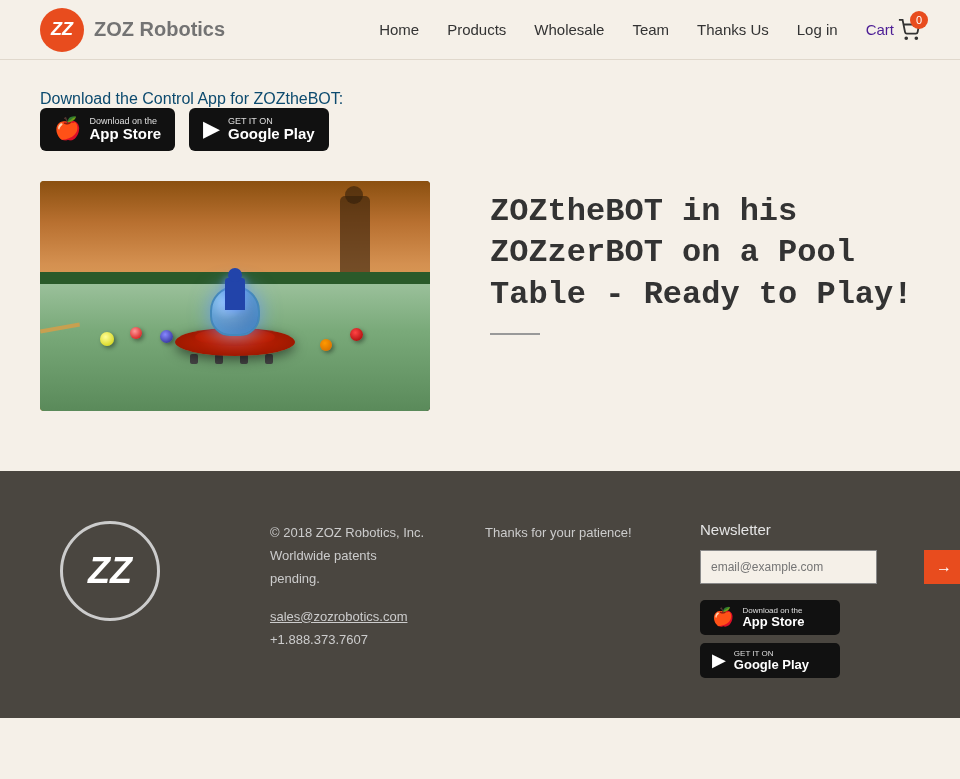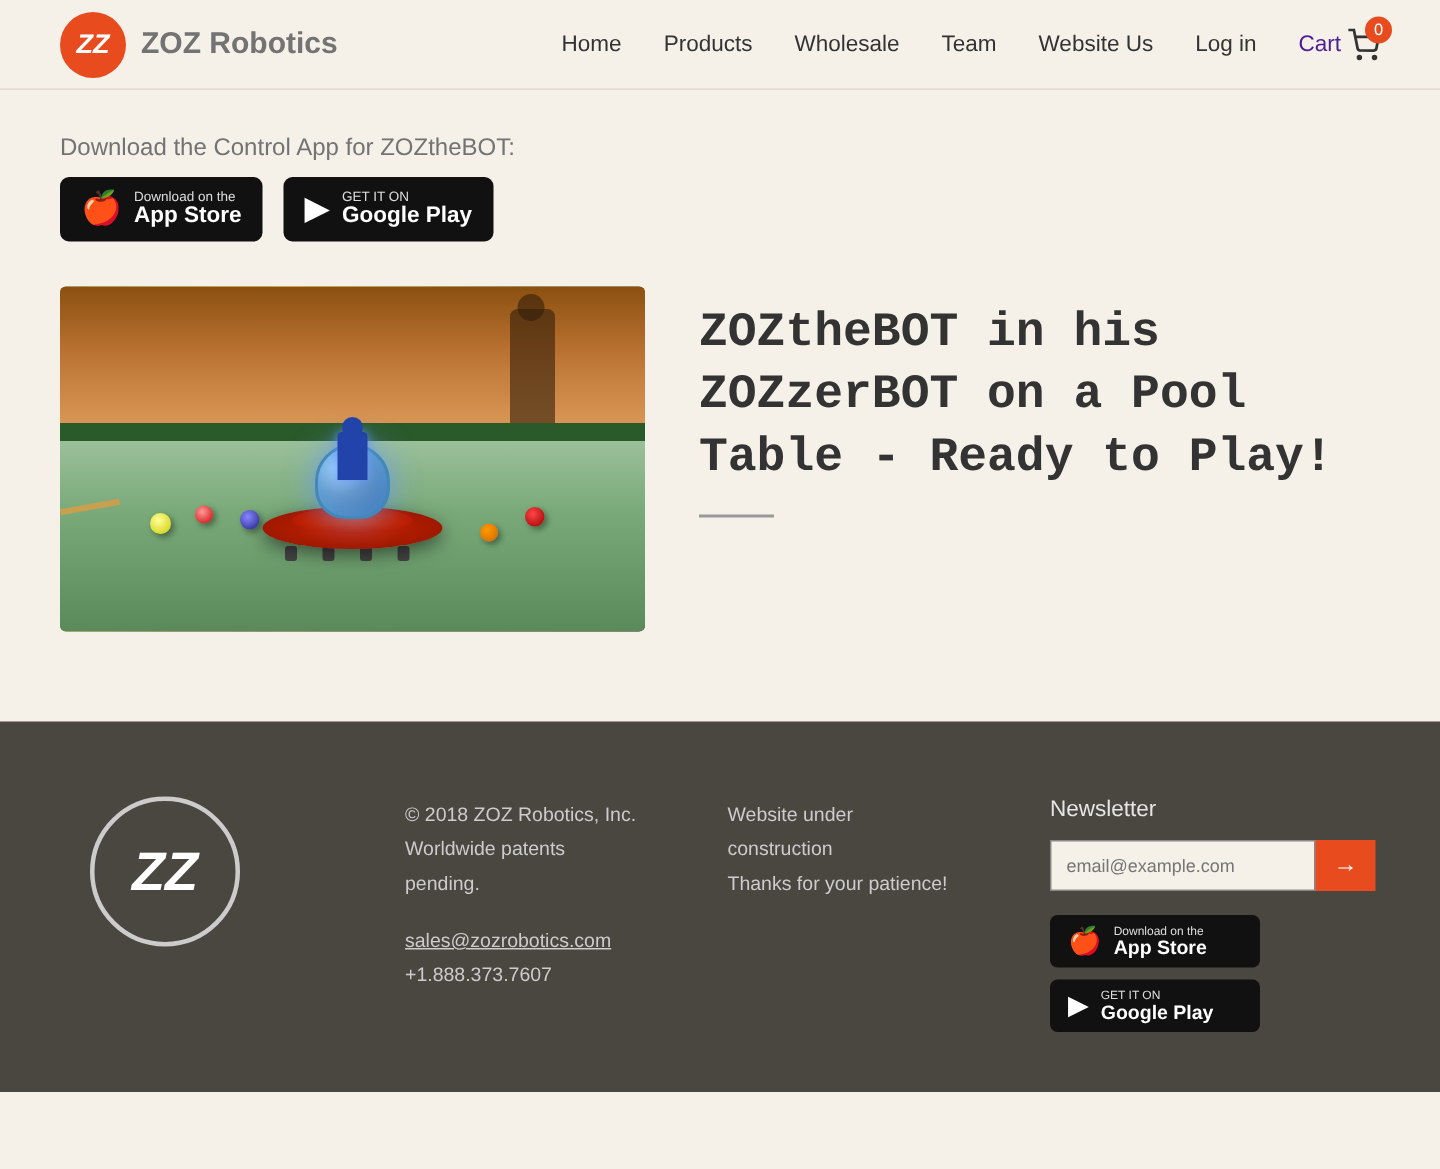--- a/index.html
+++ b/index.html
@@ -74,22 +74,22 @@
     
     main {
       background: #f5f0e8;
       padding: 30px 40px 60px;
     }
     .download-section {
       margin-bottom: 30px;
     }
     .download-title {
       font-size: 16px;
-      color: #737373;
-      margin-bottom: 10px;
+      color: #0c4a6e;
+      margin-bottom: 0;
       font-family: sans-serif;
     }
     .store-badges {
       display: flex;
       gap: 14px;
       align-items: center;
     }
     .store-badge {
       display: flex;
       align-items: center;
@@ -114,21 +114,21 @@
       font-size: 15px;
       font-family: sans-serif;
       font-weight: bold;
       display: block;
       line-height: 1.1;
     }
 
     
     .product-section {
       display: flex;
-      gap: 36px;
+      gap: 60px;
       align-items: flex-start;
       margin-top: 10px;
     }
     .product-image-container {
       width: 390px;
       height: 230px;
       border-radius: 4px;
       overflow: hidden;
       flex-shrink: 0;
       background: linear-gradient(135deg, #8B6914 0%, #c4960e 25%, #6b4f0a 50%, #4a3508 75%, #2a2008 100%);
@@ -274,20 +274,21 @@
     }
     .newsletter-title {
       font-size: 15px;
       font-family: sans-serif;
       color: #e5e5e5;
       margin-bottom: 12px;
     }
     .newsletter-form {
       display: flex;
       margin-bottom: 16px;
+      gap: 47px;
     }
     .newsletter-input {
       flex: 1;
       padding: 8px 10px;
       border: 1px solid #888;
       background: #f5f0e8;
       font-size: 12px;
       outline: none;
       font-family: sans-serif;
     }
@@ -345,21 +346,21 @@
     <div class="logo-circle">
       <span class="zz-text">ZZ</span>
     </div>
     <span class="logo-text">ZOZ Robotics</span>
   </div>
   <nav>
     <a href="#">Home</a>
     <a href="#">Products</a>
     <a href="#">Wholesale</a>
     <a href="#">Team</a>
-    <a href="#">Website Us</a>
+    <a href="#">Thanks Us</a>
     <a href="#">Log in</a>
     <div class="cart-icon-wrap">
       <a href="#" style="text-decoration:none; color:#4c1d95; font-family:sans-serif; font-size:15px;">Cart</a>
       <svg width="22" height="22" viewBox="0 0 24 24" fill="none" stroke="#333" stroke-width="2" style="margin-left:4px;">
         <circle cx="9" cy="21" r="1"></circle>
           <circle cx="20" cy="21" r="1"></circle>
         <path d="M1 1h4l2.68 13.39a2 2 0 0 0 2 1.61h9.72a2 2 0 0 0 2-1.61L23 6H6"></path>
       </svg>
       <div class="cart-badge">0</div>
     </div>
@@ -446,21 +447,20 @@
     </div>
     <div class="footer-info-col">
       <p class="footer-text">© 2018 ZOZ Robotics, Inc.</p>
       <p class="footer-text">Worldwide patents pending.</p>
       <p class="footer-text" style="margin-top:14px;">
         <a href="mailto:" style="color:#ccc;">sales@zozrobotics.com</a>
       </p>
       <p class="footer-text">+1.888.373.7607</p>
     </div>
     <div class="footer-website-col">
-      <p>Website under construction</p>
       <p>Thanks for your patience!</p>
     </div>
     <div class="footer-newsletter-col">
       <p class="newsletter-title">Newsletter</p>
       <div class="newsletter-form">
         <input class="newsletter-input" type="email" placeholder="email@example.com" style="">
         <button class="newsletter-btn">→</button>
       </div>
       <div class="footer-store-badges">
         <a href="#" class="footer-store-badge">

